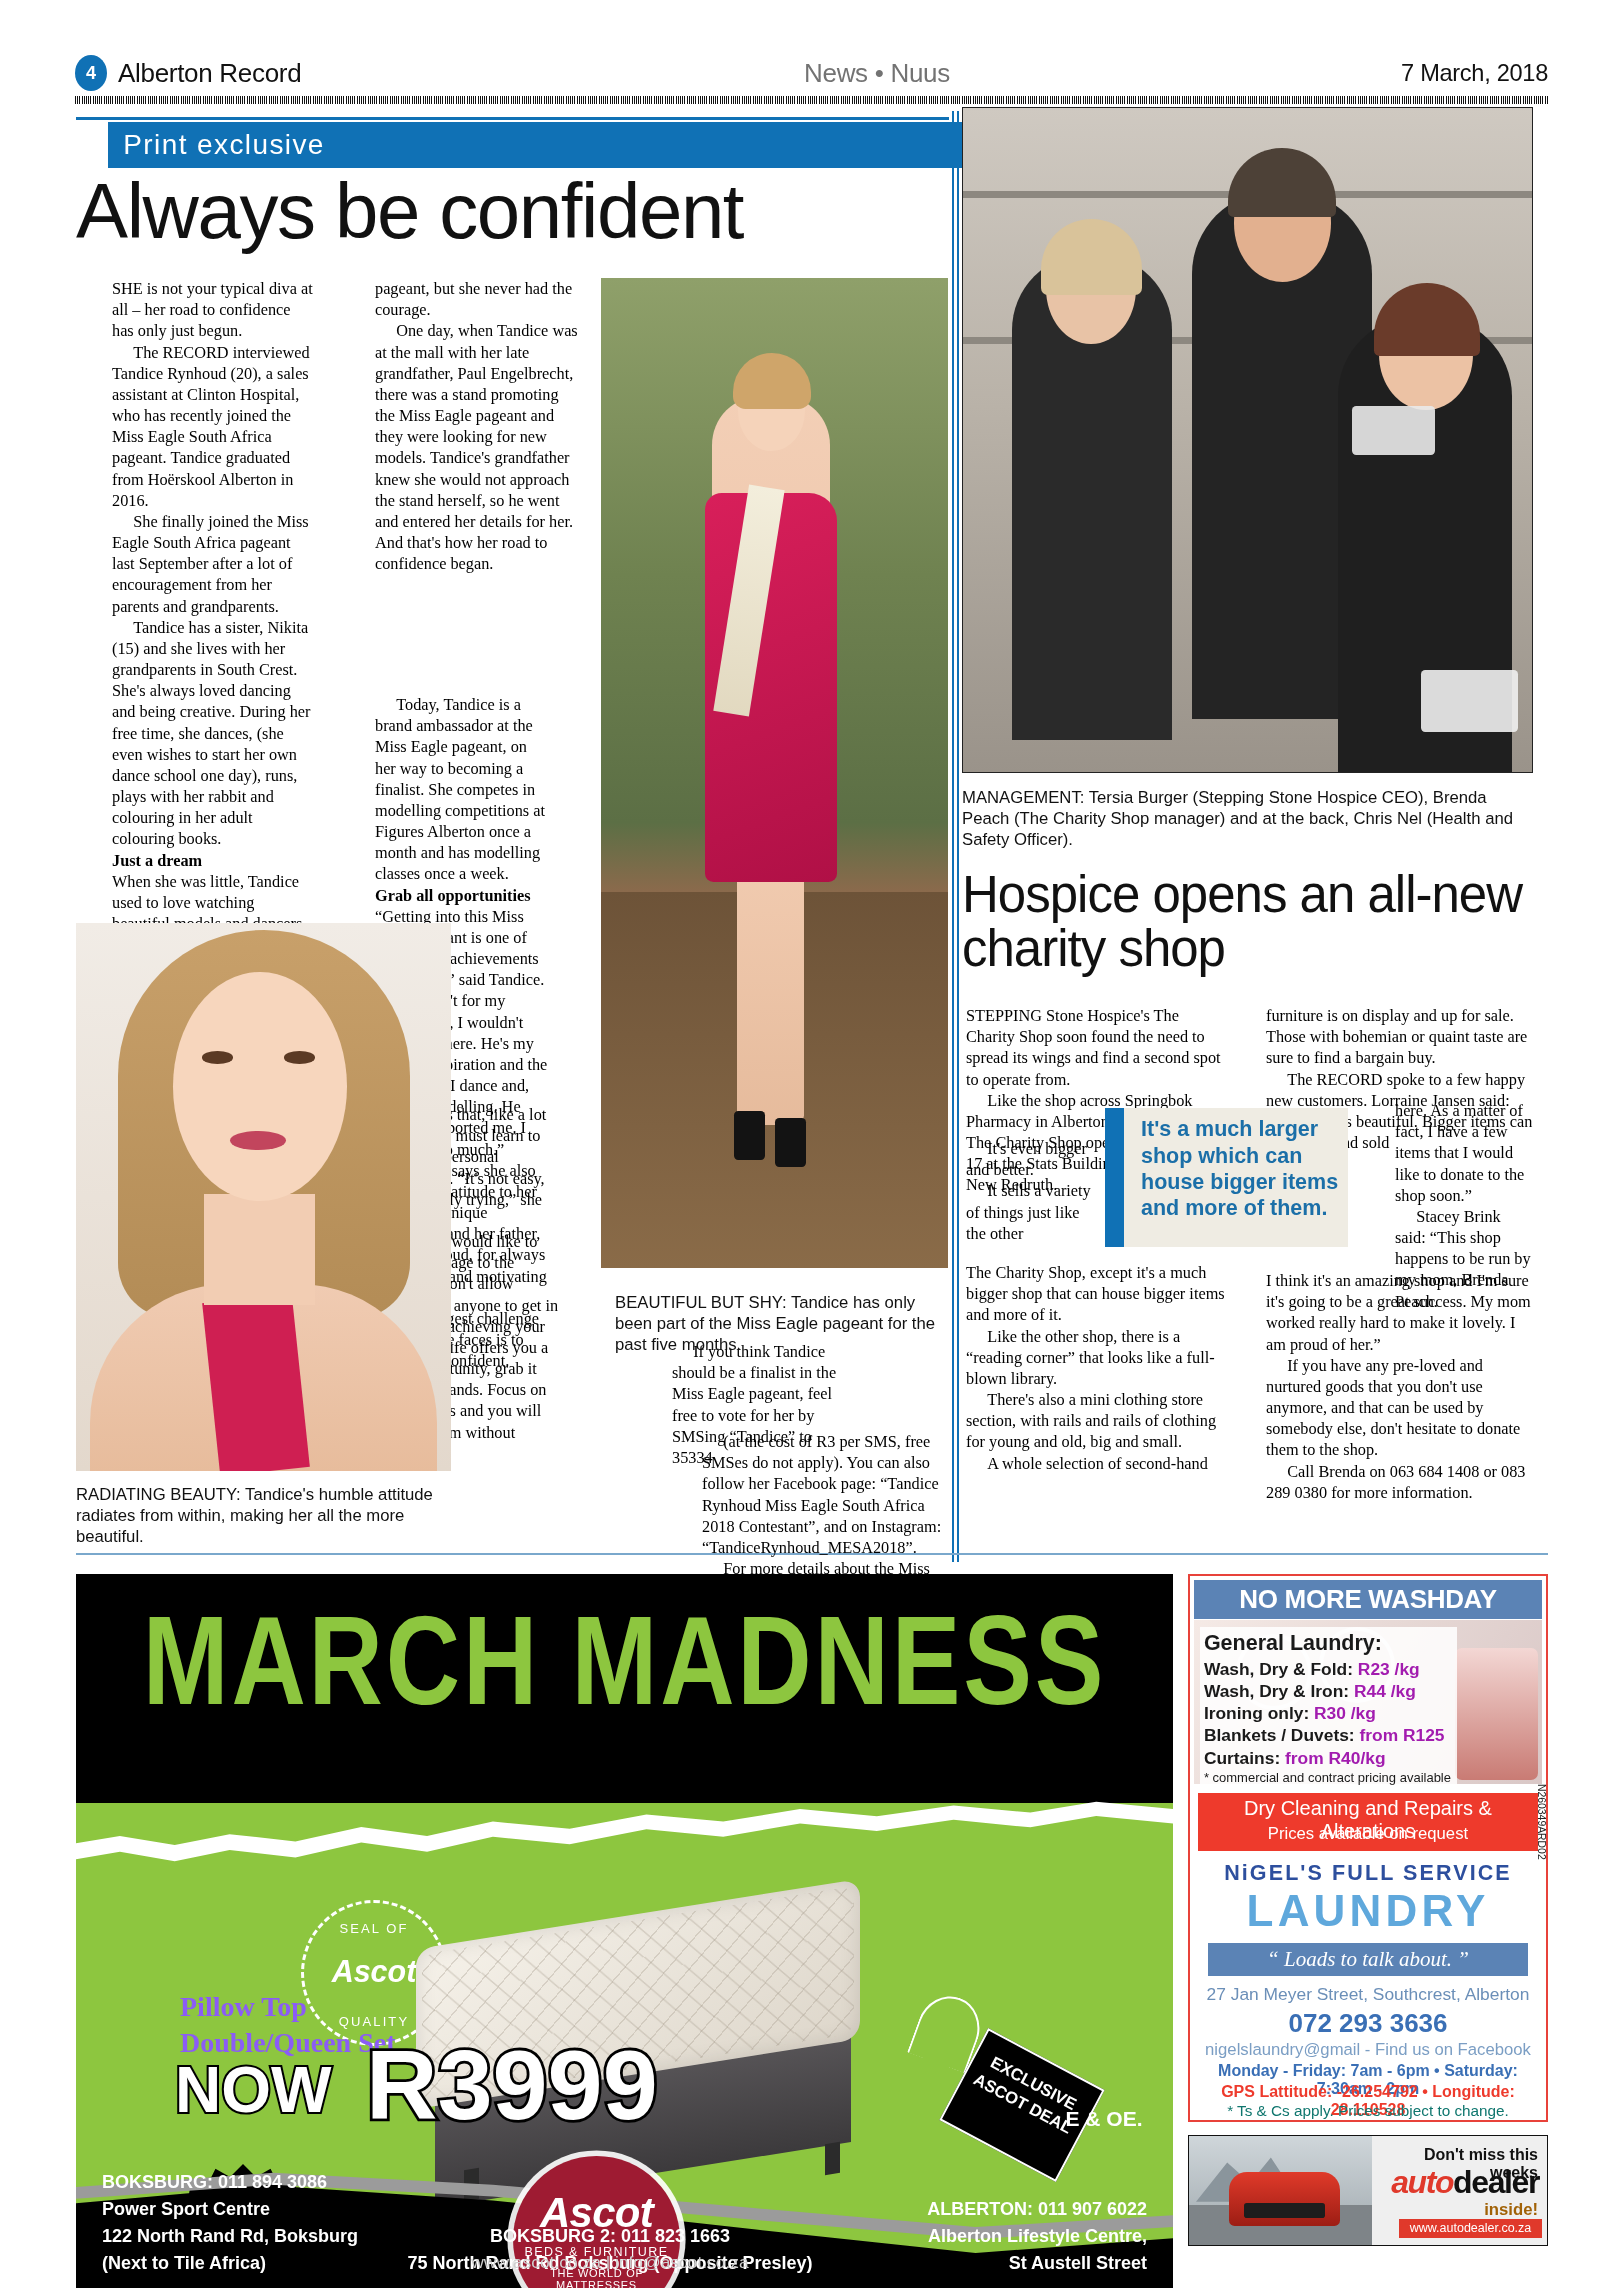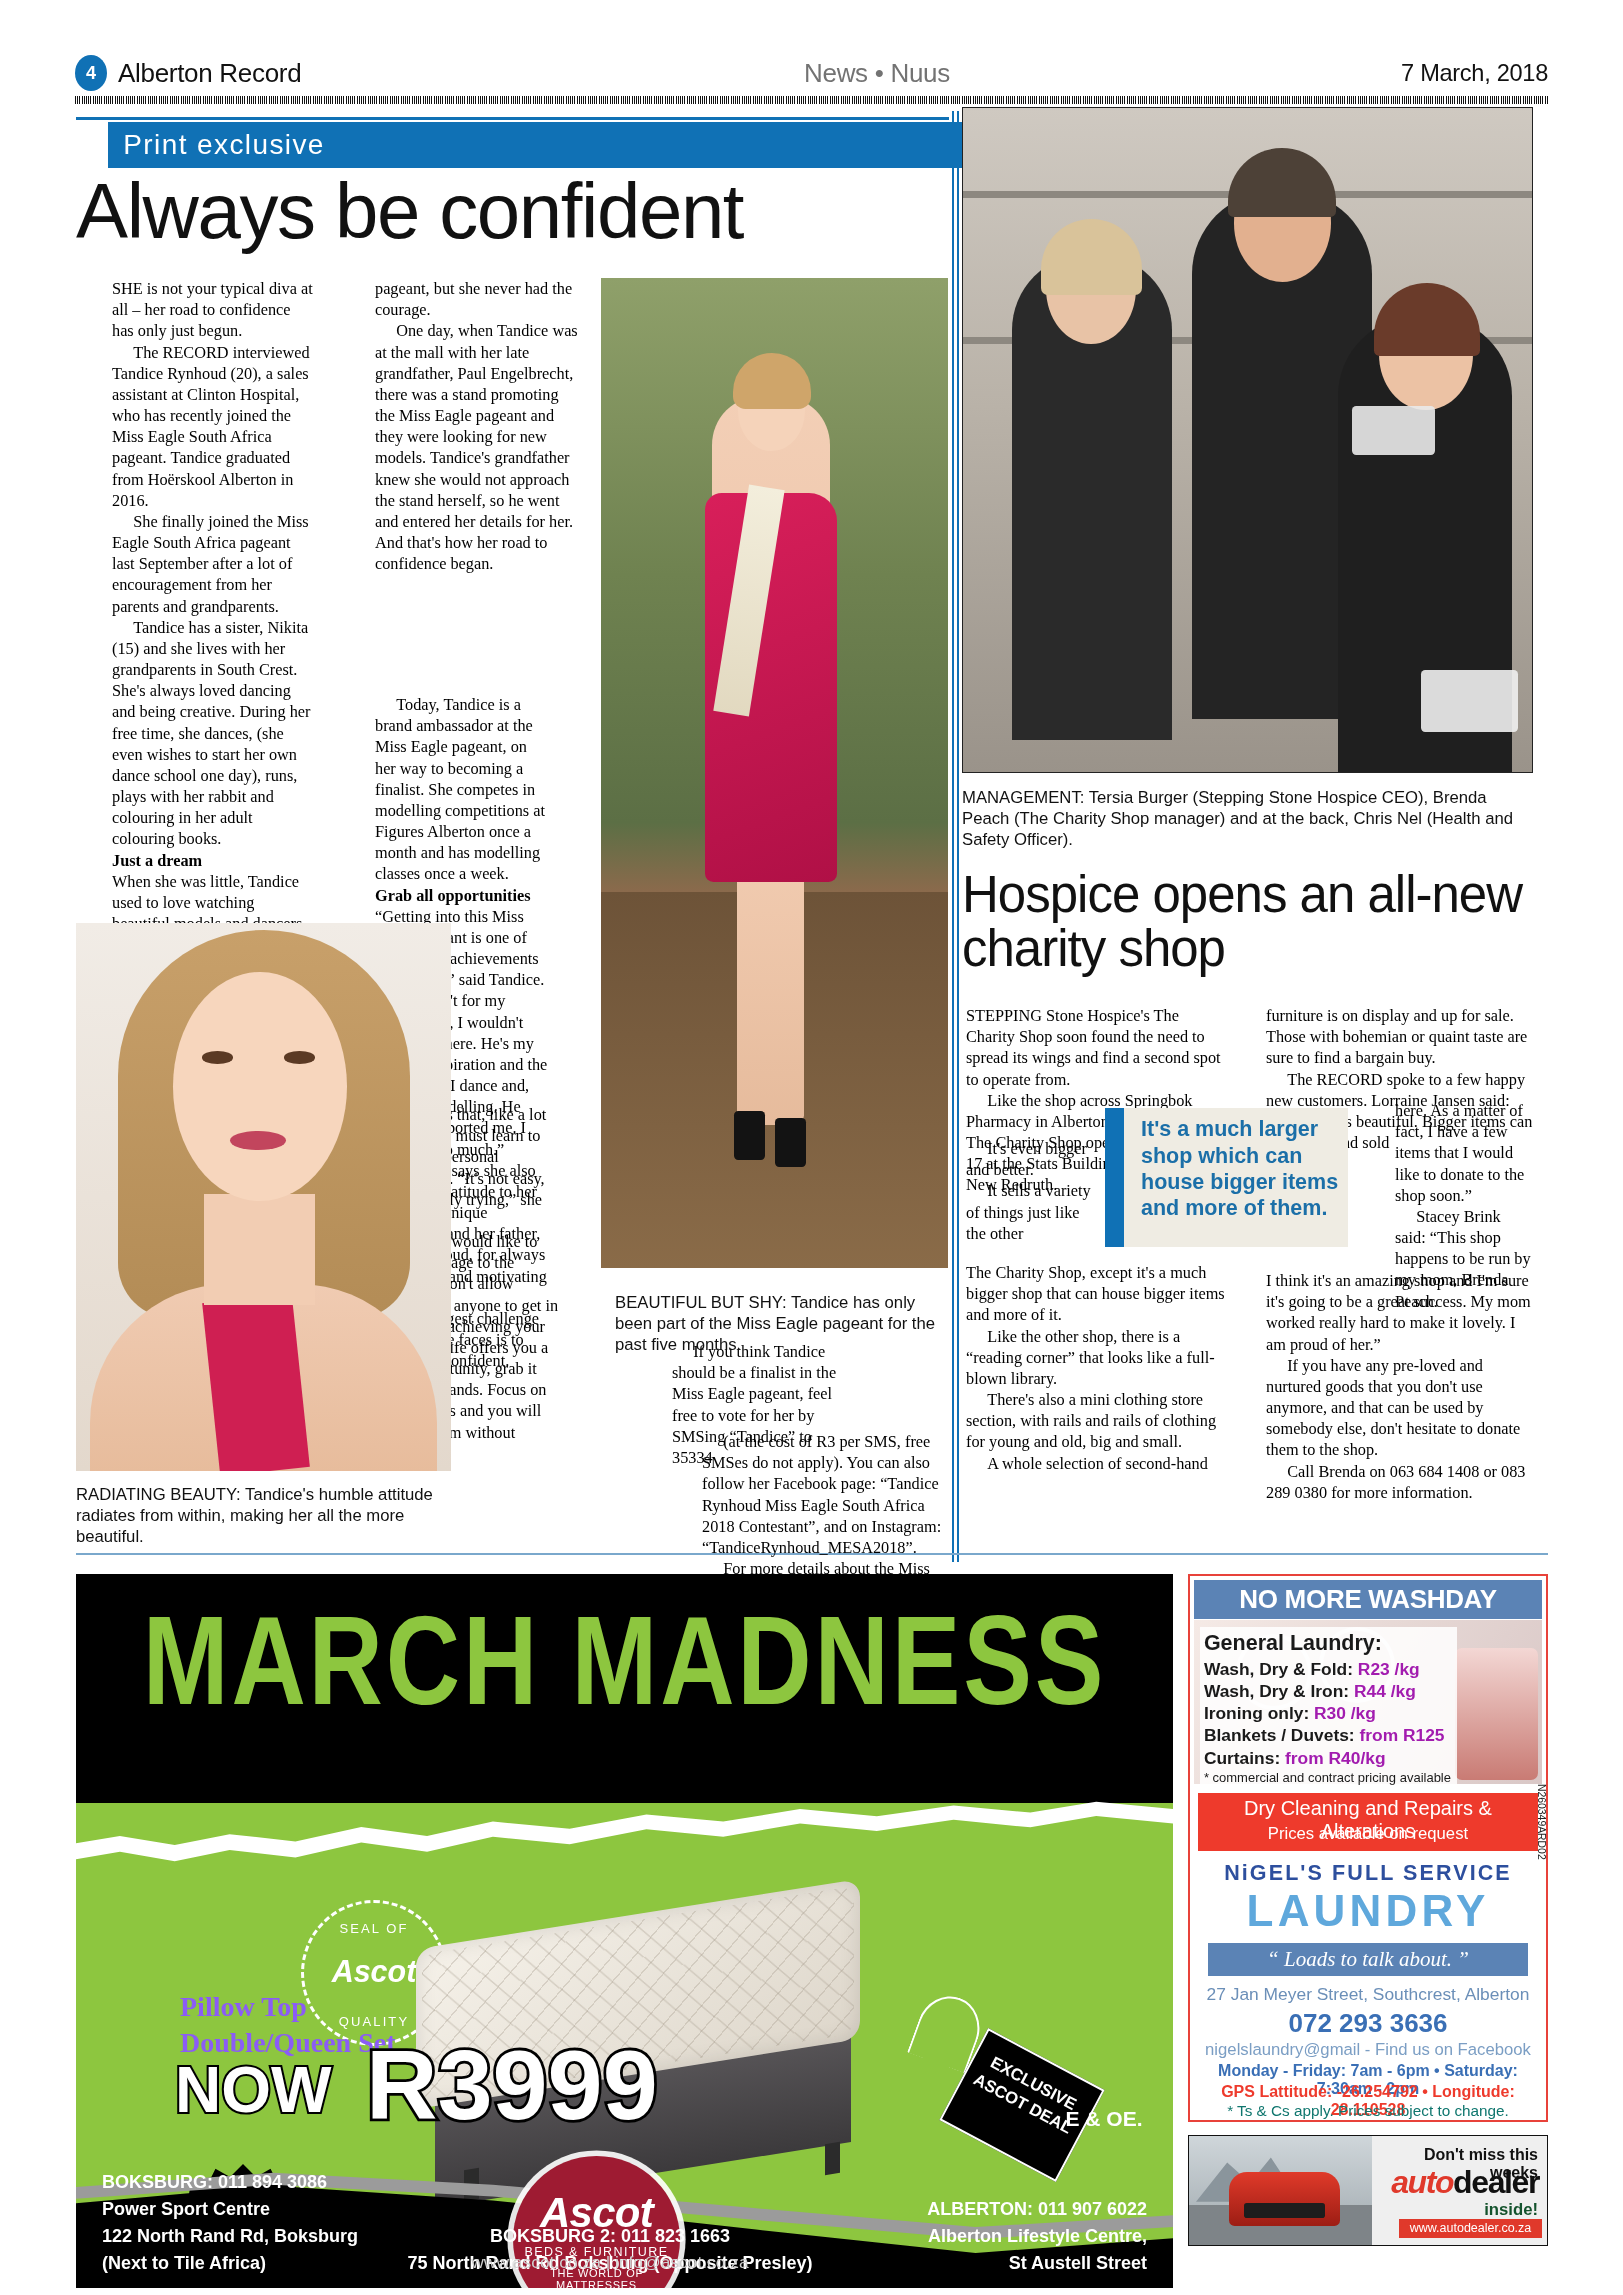--- a/index.html
+++ b/index.html
@@ -365,21 +365,21 @@
   }
   .auto-left { position:absolute; left:0; top:0; width:183px; height:100%; background:linear-gradient(#cfd6da,#9fa8ad); }
   .auto-mtn { position:absolute; left:7px; top:16.7px; width:104px; height:49px; background:#8a959c; clip-path:polygon(0% 100%, 30% 20%, 52% 62%, 72% 10%, 100% 100%); }
   .auto-road { position:absolute; left:0; bottom:0; width:100%; height:40px; background:#7e8488; }
   .auto-car { position:absolute; left:40px; top:36px; width:111px; height:54px; background:linear-gradient(#e03a2a,#9d1d14); border-radius:18px 18px 5.6px 5.6px; }
   .auto-car:after { content:""; position:absolute; left:15.3px; top:30.5px; width:81px; height:15.3px; background:#1d1d1d; border-radius:2.8px; }
   .auto-t1 { position:absolute; left:194px; top:9.7px; width:155px; text-align:right; font-family:"Liberation Sans", sans-serif; font-weight:bold; font-size:16px; color:#111; }
   .auto-t2 { position:absolute; left:189px; top:28px; width:161px; text-align:right; font-family:"Liberation Sans", sans-serif; font-weight:bold; font-size:32px; letter-spacing:-1.4px; }
   .auto-t2 .red { color:#e0392b; font-style:italic; }
   .auto-t2 .blk { color:#111; }
-  .auto-t3 { position:absolute; left:194px; top:64px; width:155px; text-align:right; font-family:"Liberation Sans", sans-serif; font-weight:bold; font-size:16.7px; color:#14532d; }
+  .auto-t3 { position:absolute; left:194px; top:64px; width:155px; text-align:right; font-family:"Liberation Sans", sans-serif; font-weight:bold; font-size:16.7px; color:#a16207; }
   .auto-url { position:absolute; left:210px; bottom:7px; width:143px; height:19.4px; background:#e0392b; color:#fff; text-align:center; line-height:19.4px; font-family:"Liberation Sans", sans-serif; font-size:12.5px; }
 </style>
 </head>
 <body>
 
 <div class="page">
 
   <div class="masthead">
     <div class="folio-badge">4</div>
     <div class="masthead-title">Alberton Record</div>

